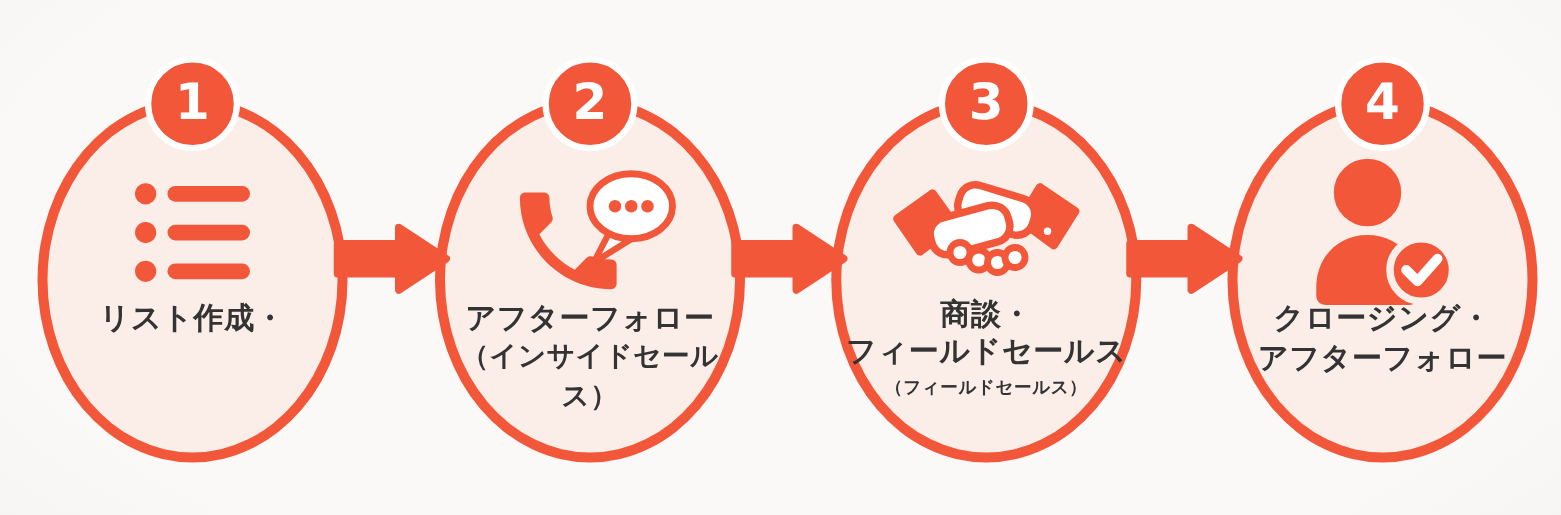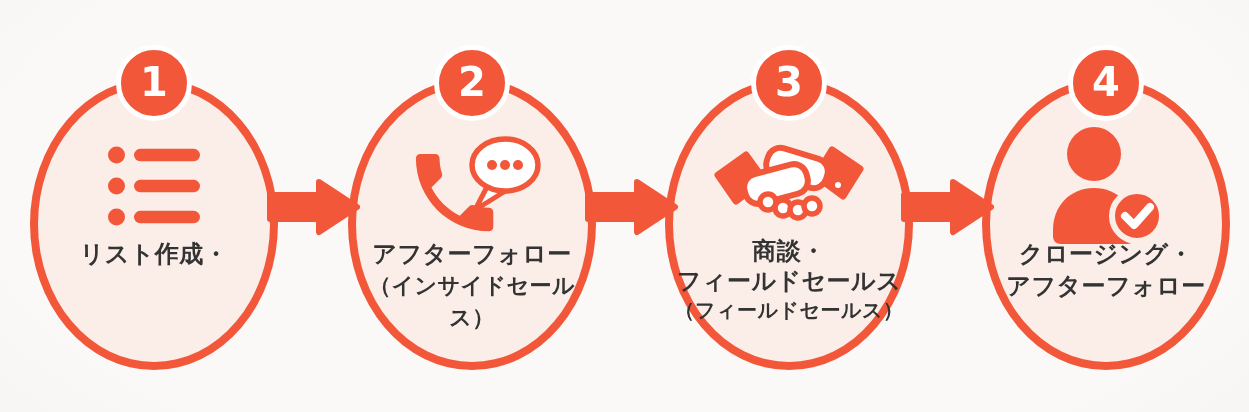--- a/index.html
+++ b/index.html
@@ -67,21 +67,21 @@
     font-size:24px;
     line-height:32px;
     letter-spacing:0.5px;
     z-index:2;
   }
   .label.tight{
     top:158px;
     line-height:30px;
   }
   .line.sub-lg{font-size:22px;}
-  .line.sub-sm{font-size:20px;line-height:28px;}
+  .line.sub-sm{font-size:14px;line-height:28px;}
   .arrowbox{
     position:absolute;
     top:176px;
     width:95px;height:62px;
     color:var(--accent);
     z-index:3;
   }
 </style>
 </head>
 <body>

